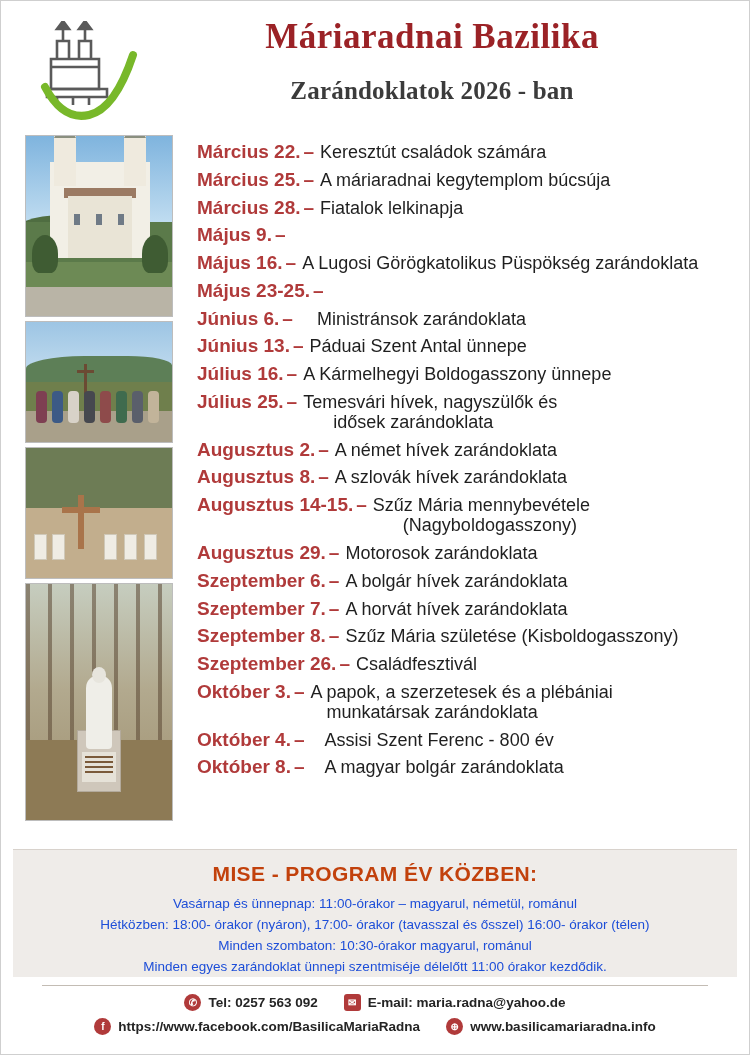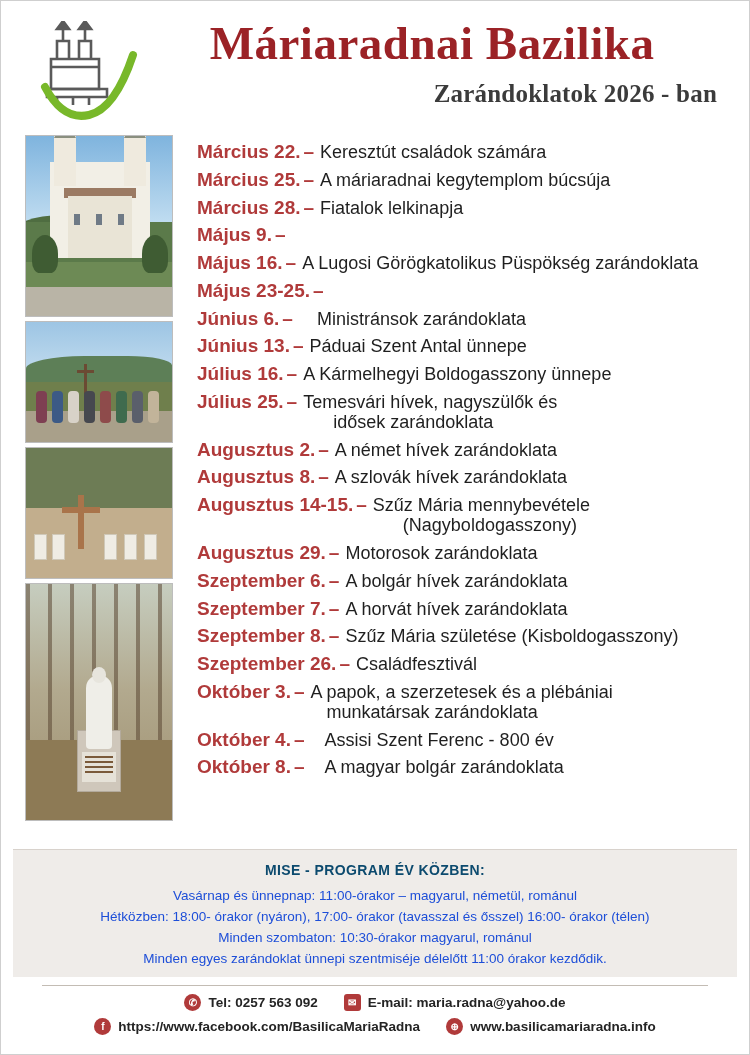--- a/index.html
+++ b/index.html
@@ -37,35 +37,34 @@
   }
   .logo svg { display:block; }
   .title-block {
     flex: 1 1 auto;
     text-align: center;
     padding-right: 20px;
   }
   .main-title {
     font-family: "Liberation Serif", serif;
     font-weight: bold;
-    font-size: 47px;
+    font-size: 35px;
     color: #9b2226;
     letter-spacing: 0.5px;
     line-height: 1.05;
     margin: 2px 0 0 0;
     white-space: nowrap;
   }
   .sub-title {
     font-family: "Liberation Serif", serif;
     font-weight: bold;
     font-size: 25px;
     color: #3b3b3b;
-    margin-top: 12px;
+    margin-top: 21px;
     letter-spacing: 0.2px;
-    text-align: right;
   }
 
   
   .content {
     display: flex;
     margin-top: 4px;
     height: 700px;
   }
   .photos {
     flex: 0 0 162px;
@@ -172,22 +171,22 @@
     left: 12px; right: 12px;
     top: 848px;
     height: 128px;
     background: #efece9;
     border-top: 1px solid #d8d2cc;
     text-align: center;
     padding-top: 12px;
   }
   .mise h2 {
     margin: 0 0 10px 0;
-    font-size: 14px;
-    color: #0c4a6e;
+    font-size: 21px;
+    color: #c2410c;
     font-weight: bold;
     letter-spacing: 0.4px;
   }
   .mise p {
     margin: 0 0 6px 0;
     font-size: 13.5px;
     color: #1d4ed8;
   }
 
   

